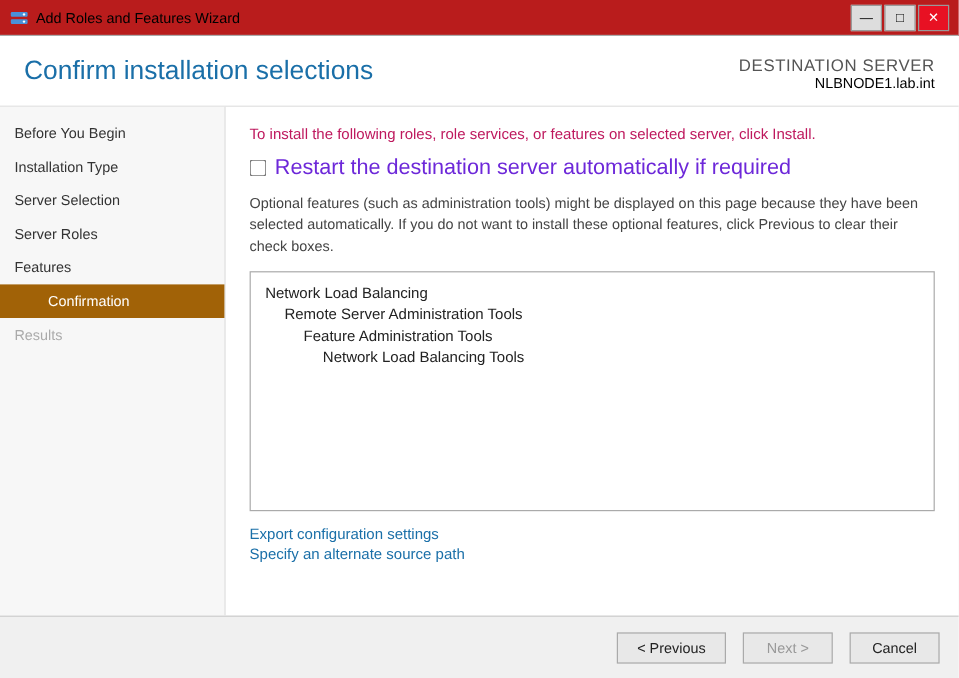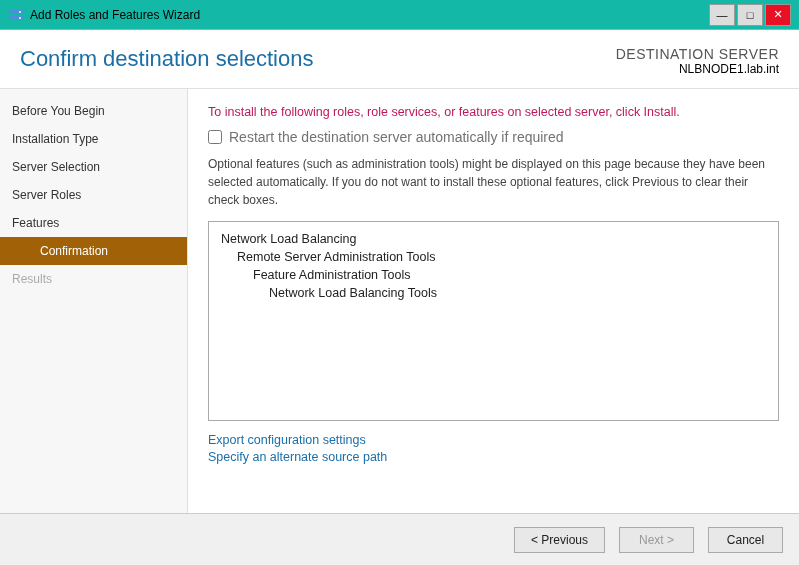--- a/index.html
+++ b/index.html
@@ -7,21 +7,21 @@
       font-family: 'Segoe UI', Tahoma, Geneva, Verdana, sans-serif;
       font-size: 13px;
       background: #f0f0f0;
       width: 799px;
       height: 565px;
       overflow: hidden;
     }
 
     
     .title-bar {
-      background: #14b8a6;
+      background: #b91c1c;
       height: 30px;
       display: flex;
       align-items: center;
       justify-content: space-between;
       padding: 0 8px;
       border-bottom: 1px solid #aaa;
     }
     .title-bar-left {
       display: flex;
       align-items: center;
@@ -137,22 +137,22 @@
       align-items: center;
       gap: 7px;
       margin-bottom: 10px;
     }
     .checkbox-row input[type="checkbox"] {
       width: 14px;
       height: 14px;
       cursor: pointer;
     }
     .checkbox-label {
-      font-size: 14px;
-      color: #737373;
+      font-size: 18px;
+      color: #6d28d9;
     }
 
     .optional-text {
       font-size: 12px;
       color: #444;
       margin-bottom: 12px;
       line-height: 1.5;
     }
 
     .features-box {
@@ -233,21 +233,21 @@
   <div class="title-bar-controls">
     <button class="tb-btn">—</button>
     <button class="tb-btn">□</button>
     <button class="tb-btn close-btn">✕</button>
   </div>
 </div>
 
 <div class="wizard-container">
 
   <div class="wizard-header">
-    <h1 class="wizard-title">Confirm destination selections</h1>
+    <h1 class="wizard-title">Confirm installation selections</h1>
     <div class="dest-server">
       <div class="dest-server-label">DESTINATION SERVER</div>
       <div class="dest-server-name">NLBNODE1.lab.int</div>
     </div>
   </div>
 
   <div class="wizard-body">
 
     <div class="sidebar">
       <div class="sidebar-item">

